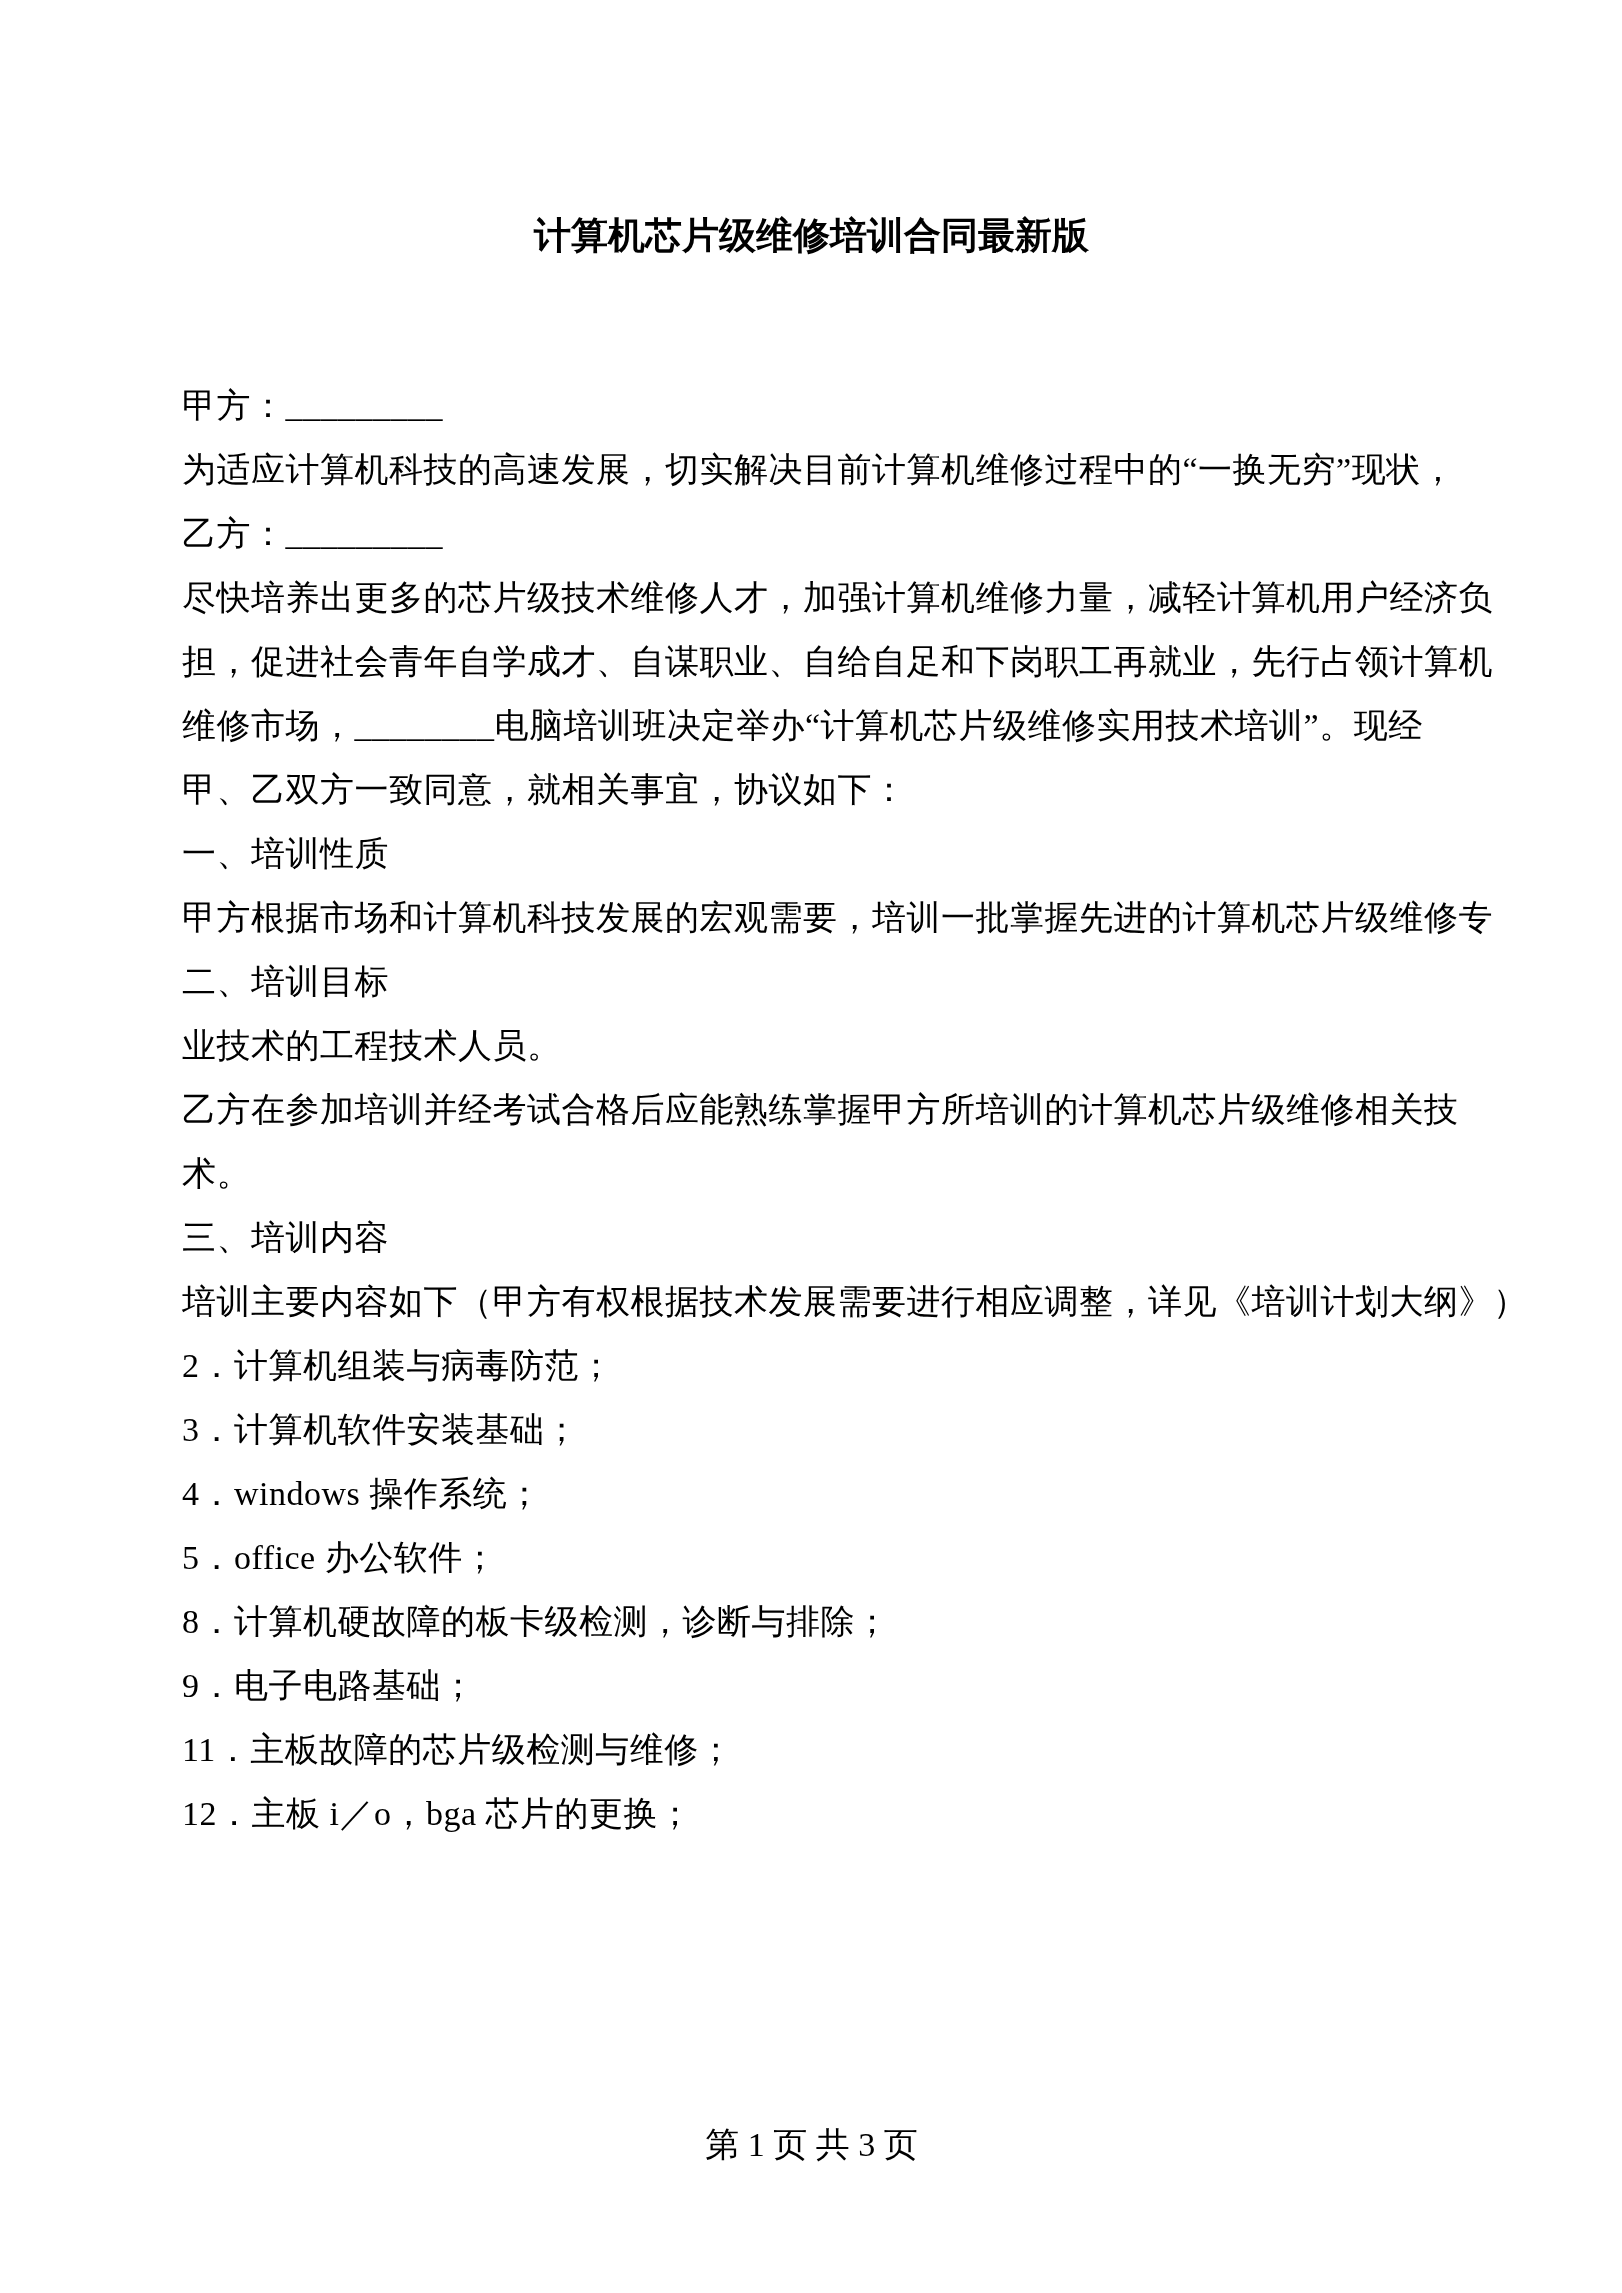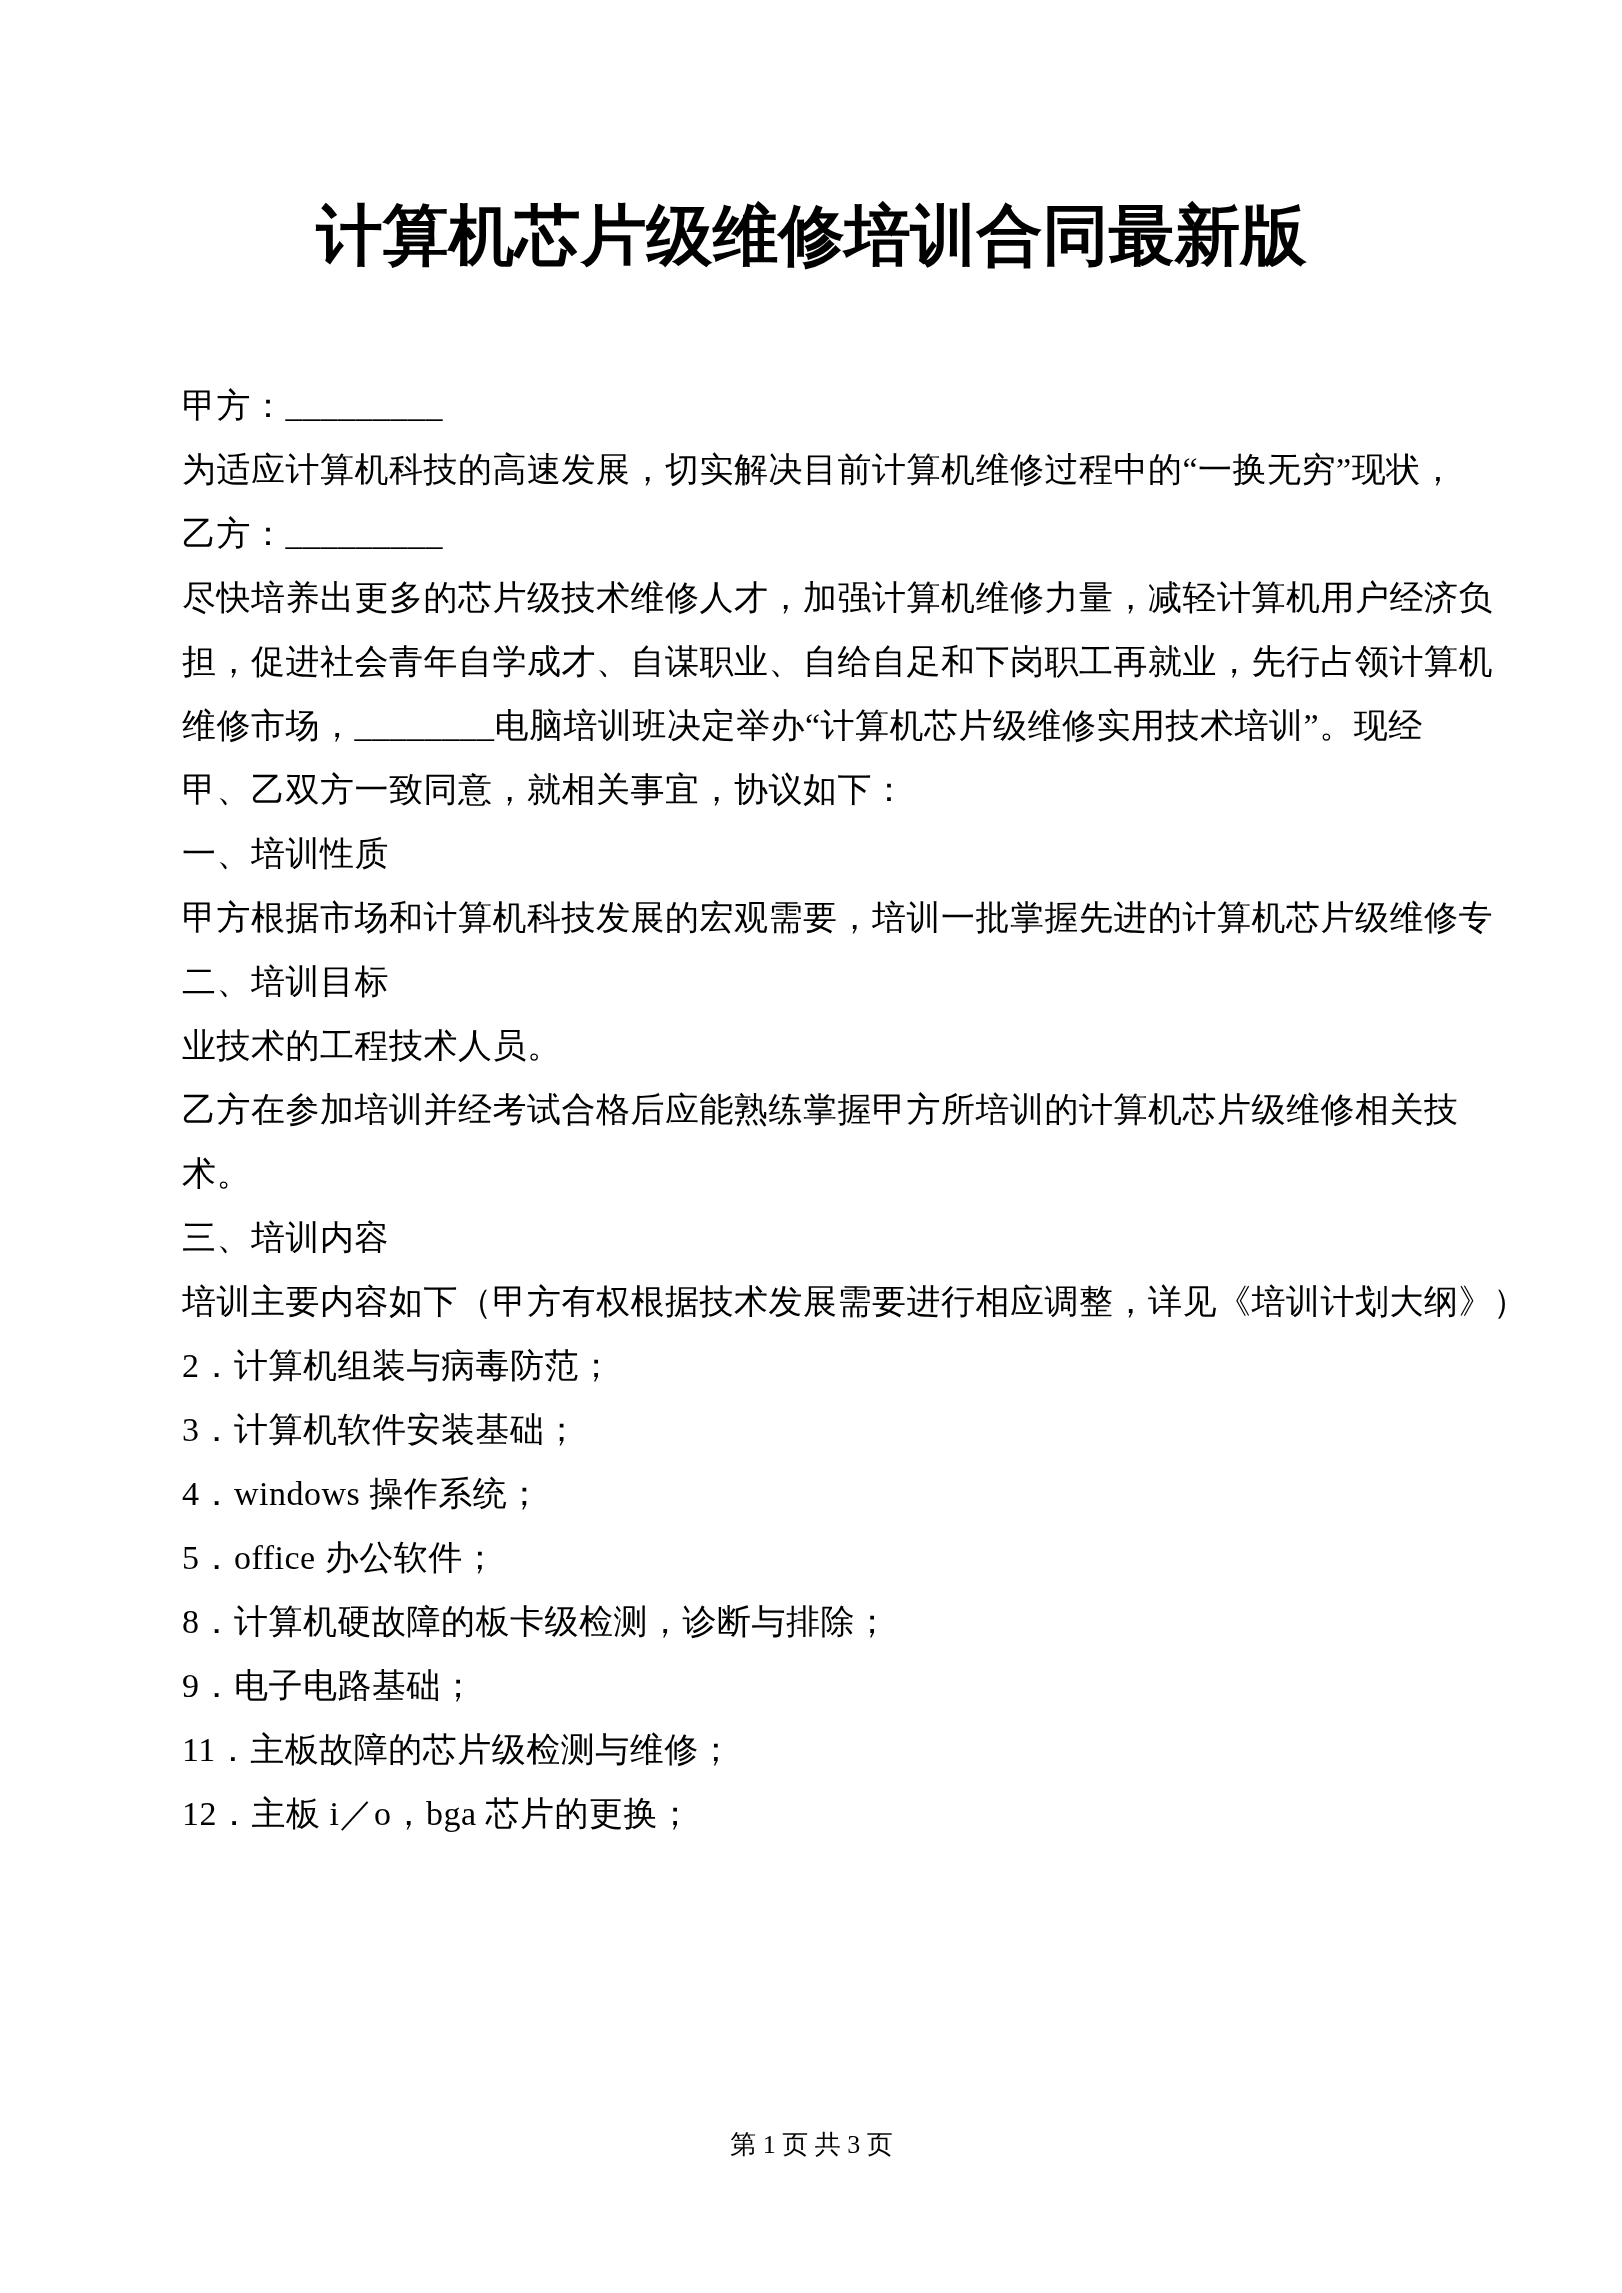--- a/index.html
+++ b/index.html
@@ -19,42 +19,42 @@
     height: 2294px;
     box-sizing: border-box;
     padding: 0 182px;
     position: relative;
     background: #ffffff;
   }
   .title {
     margin: 0;
     padding-top: 202px;
     text-align: center;
-    font-size: 66px;
+    font-size: 37px;
     line-height: 67px;
     font-weight: bold;
     letter-spacing: 0px;
   }
   .body-lines {
     margin-top: 105px;
   }
   .line {
     font-size: 34px;
     line-height: 64px;
     height: 64px;
     white-space: nowrap;
     letter-spacing: 0.5px;
   }
   .footer {
     position: absolute;
     left: 0;
     width: 1623px;
     top: 2127px;
     text-align: center;
-    font-size: 26px;
+    font-size: 34px;
     line-height: 36px;
     color: #000000;
   }
 </style>
 </head>
 <body>
 
 <div class="page">
   <h1 class="title">计算机芯片级维修培训合同最新版</h1>
 

